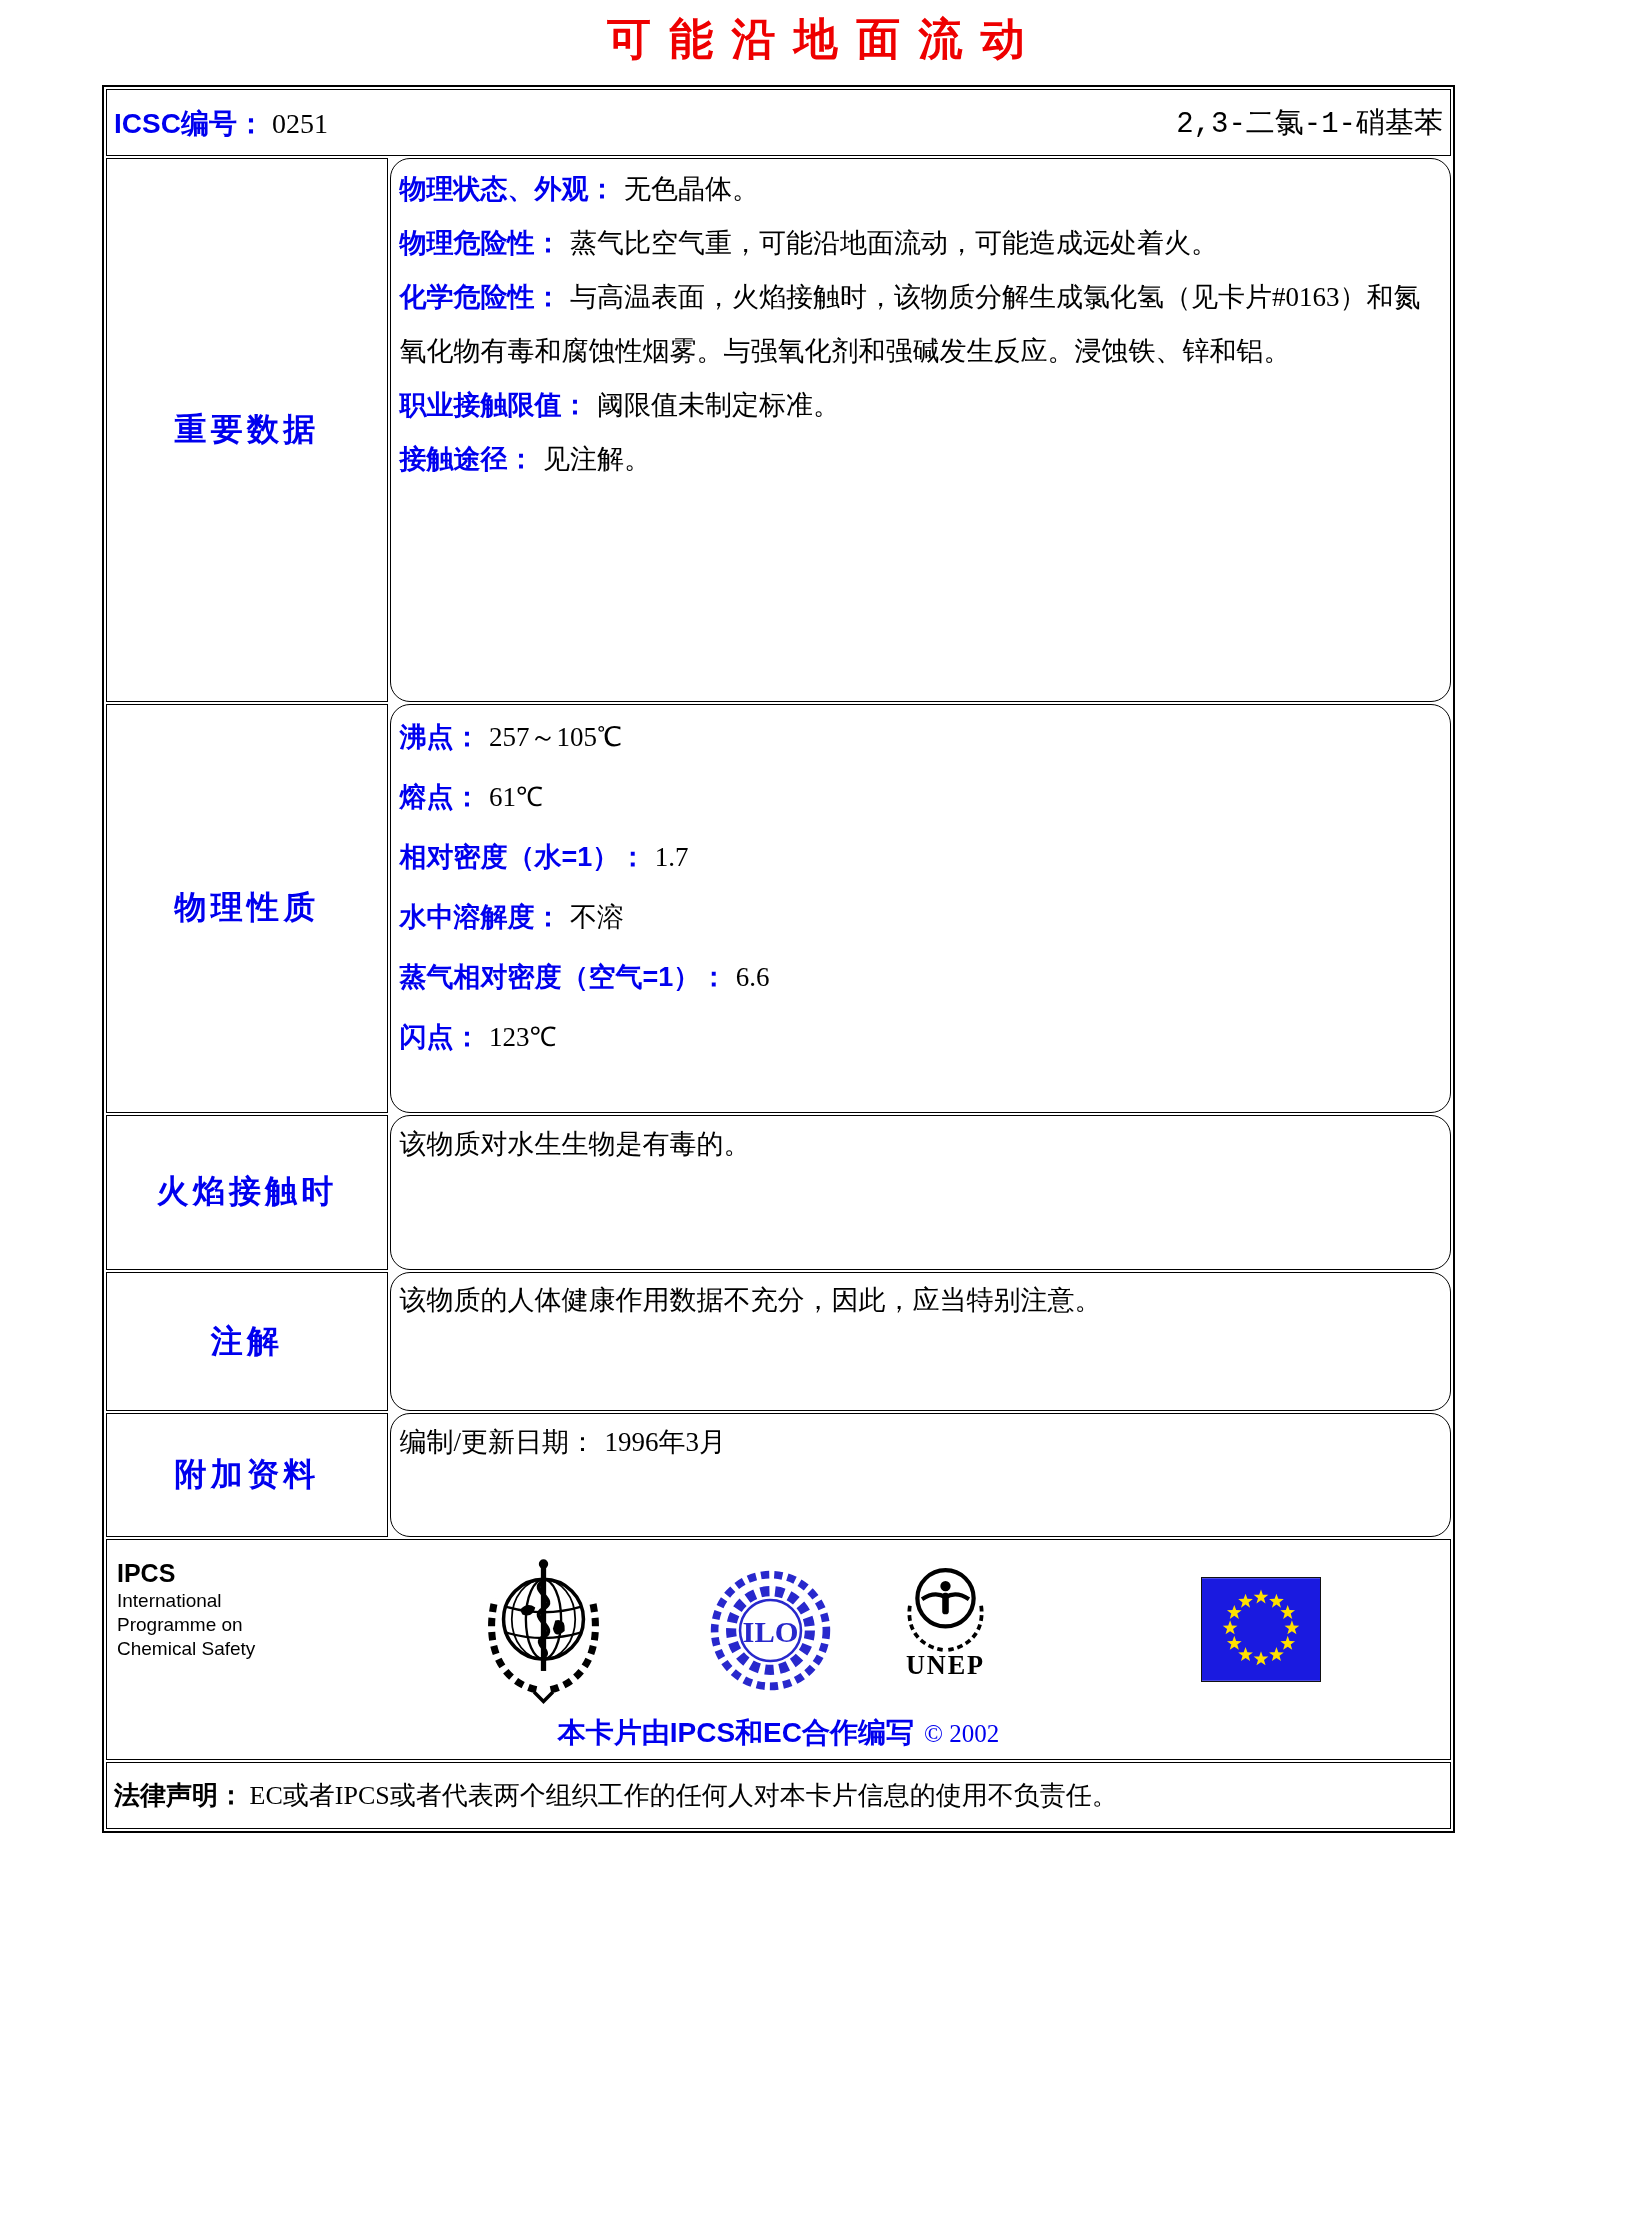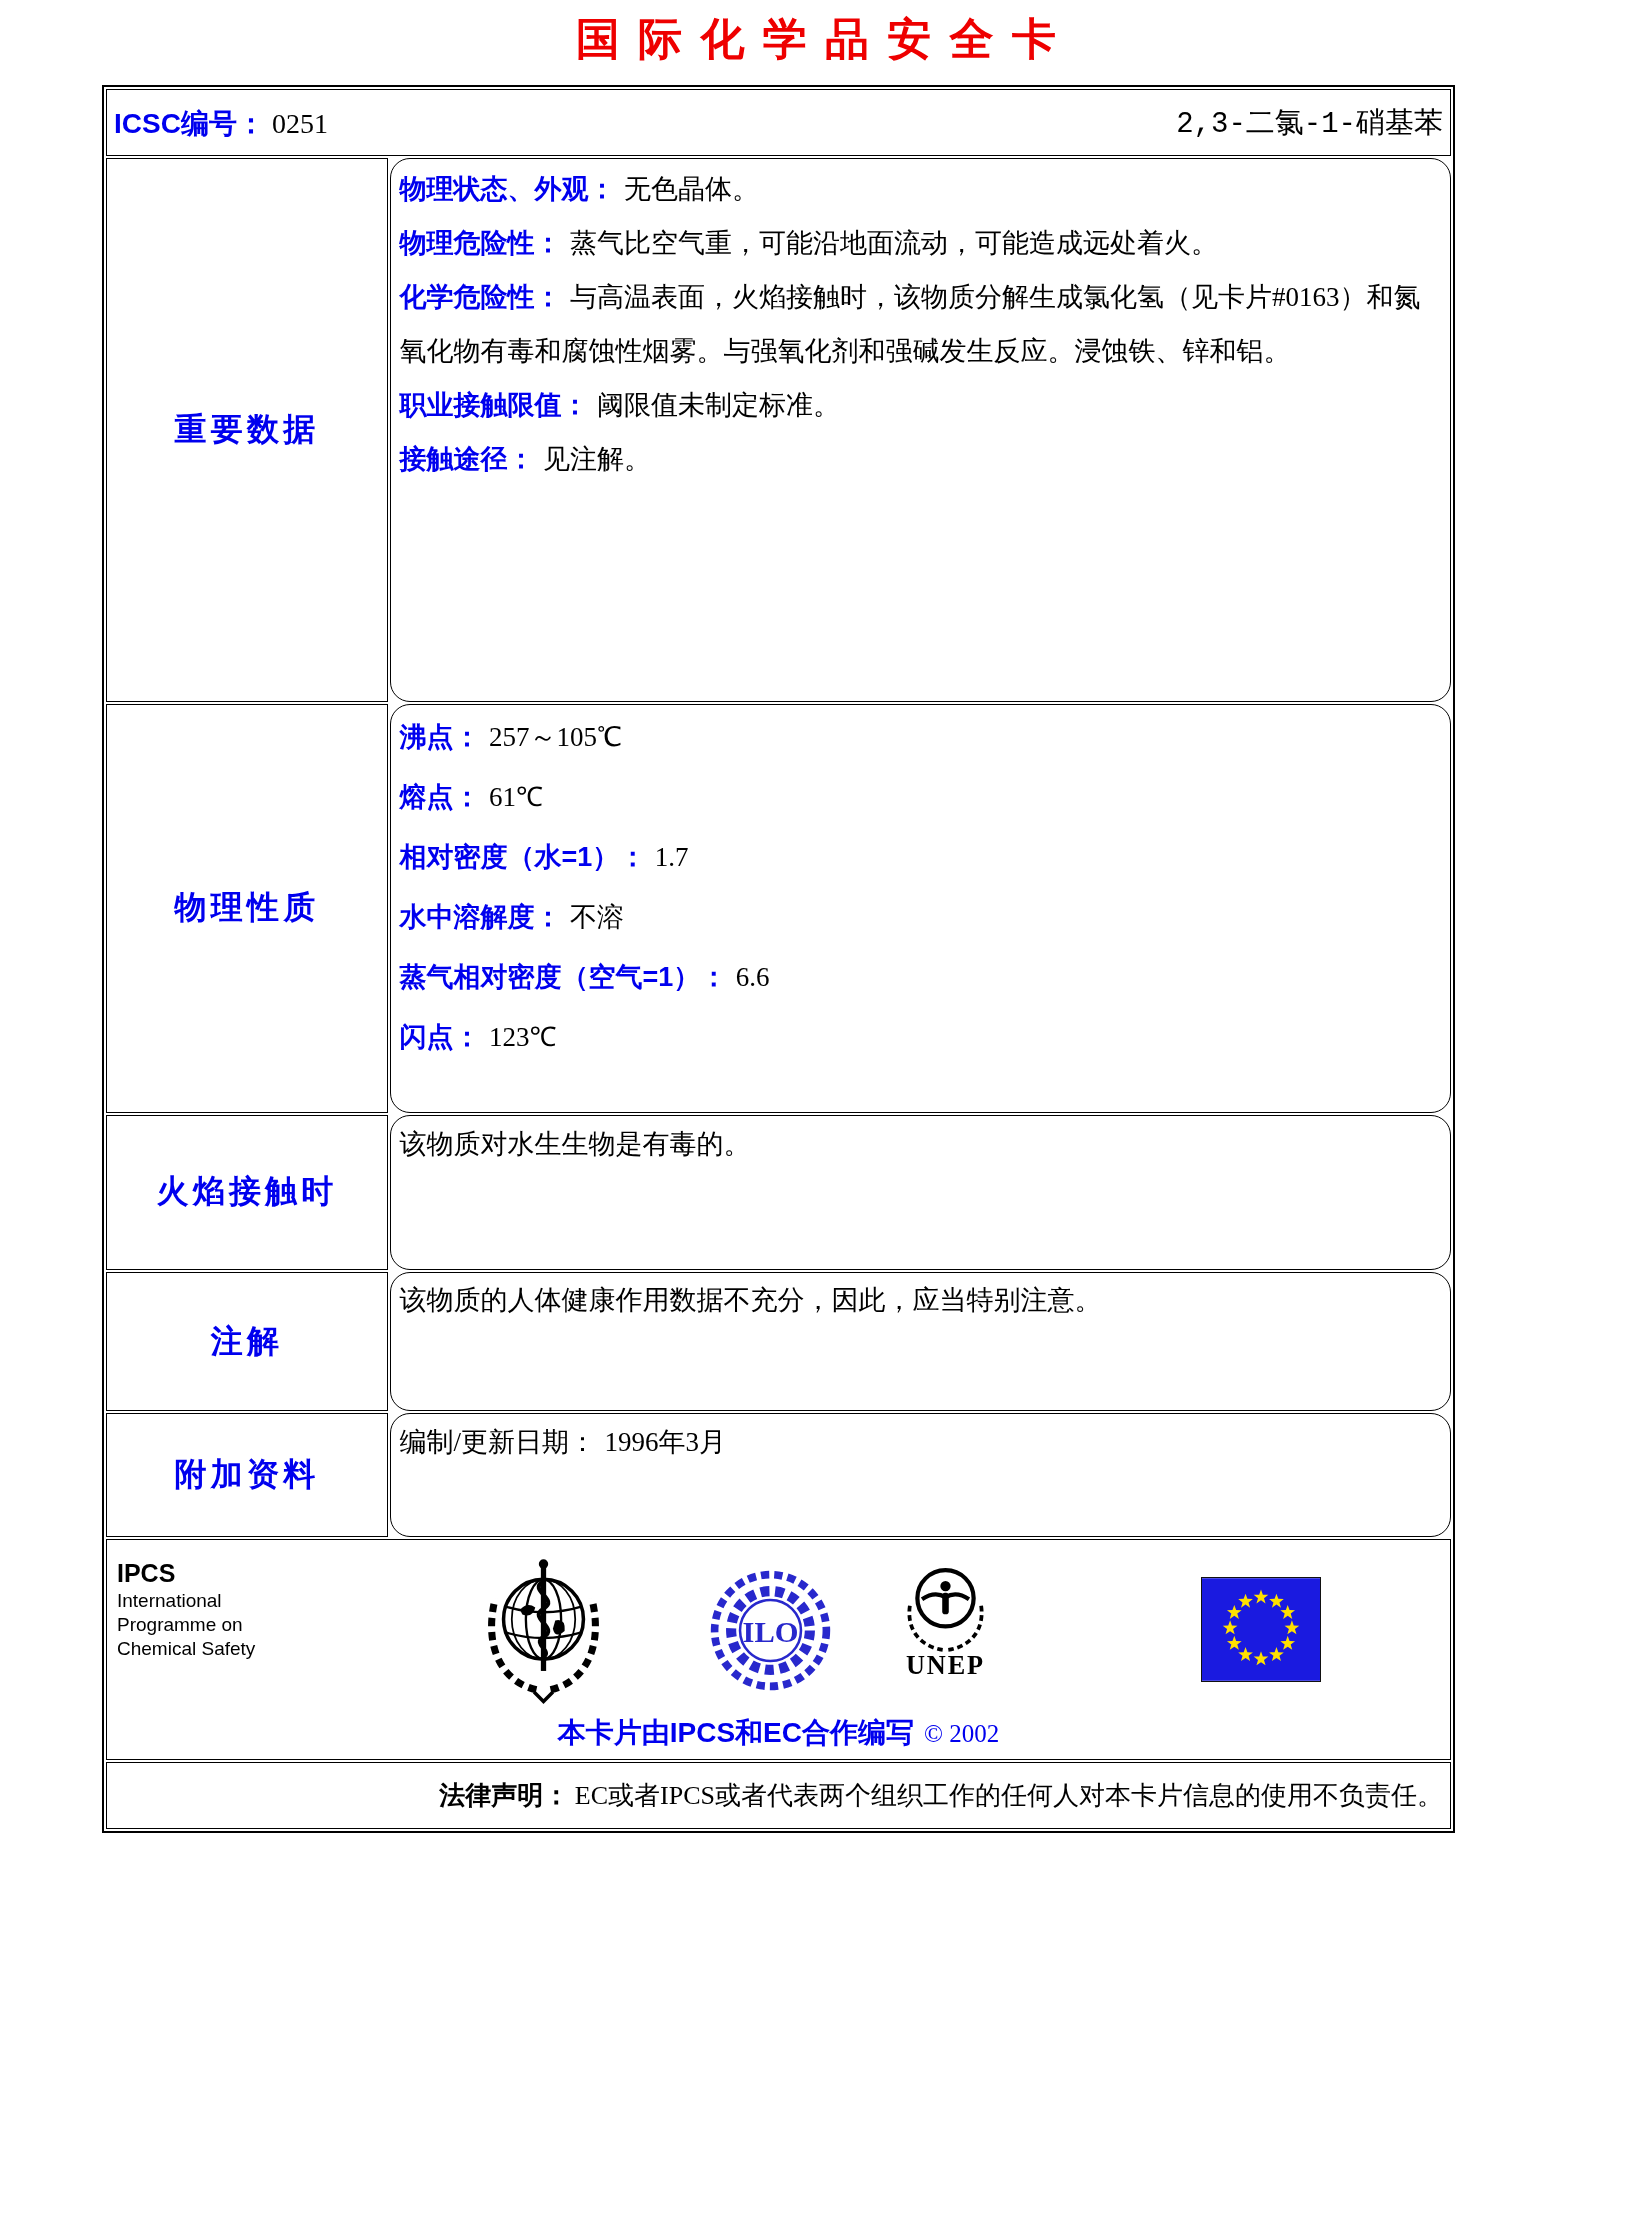--- a/index.html
+++ b/index.html
@@ -113,35 +113,35 @@
     font-weight: bold;
     font-size: 28px;
   }
   .copyright-year {
     font-family: "Liberation Serif", serif;
     font-size: 25px;
     margin-left: 10px;
   }
 
   
-  td.legal-cell { vertical-align: middle; padding: 0 7px; text-align: right; }
+  td.legal-cell { vertical-align: middle; padding: 0 7px; }
   .legal-label {
     font-family: "Liberation Sans", sans-serif;
     font-weight: bold;
     font-size: 26px;
     color: #000;
   }
   .legal-text { font-family: "Liberation Serif", serif; font-size: 26px; margin-left: 5.6px; }
 </style>
 </head>
 <body>
 
 <div class="page">
 
-  <div class="title">国际化学品安全卡</div>
+  <div class="title">可能沿地面流动</div>
 
   <div class="card">
     <table class="grid">
       <colgroup>
           <col class="col-label">
           <col>
         </colgroup>
 
       <tbody>
           <tr>

